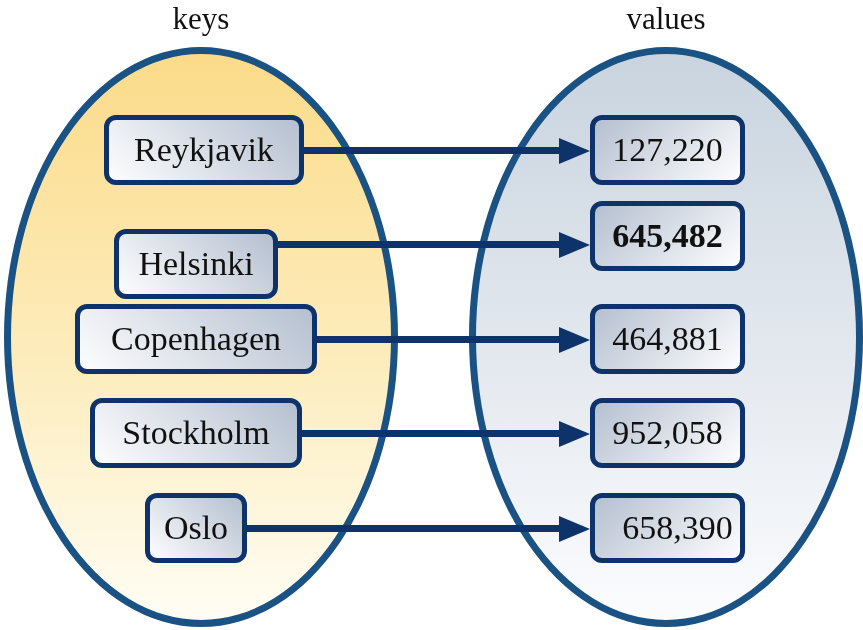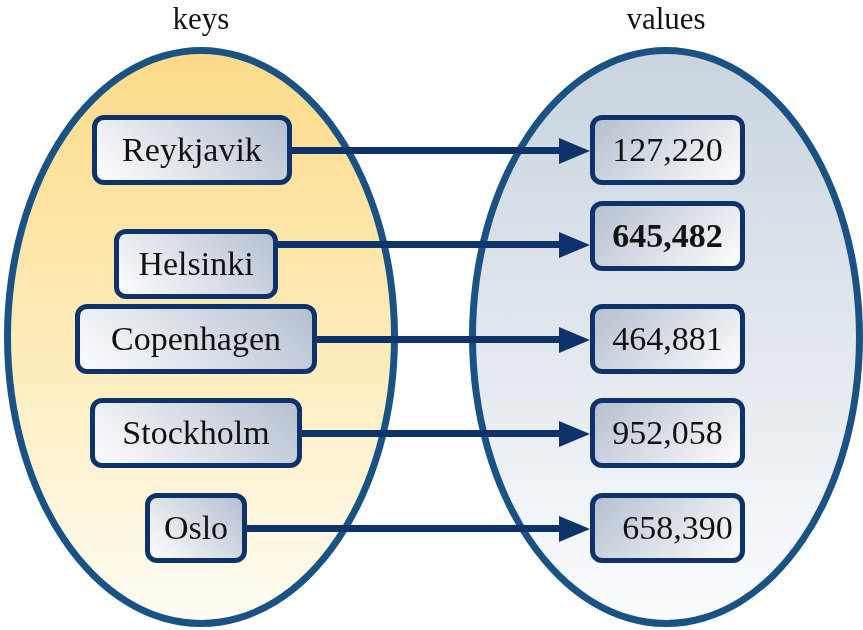--- a/index.html
+++ b/index.html
@@ -44,21 +44,21 @@
     box-sizing:border-box;
     border:5px solid var(--navy);
     border-radius:12px;
     display:flex;align-items:center;justify-content:center;
     font-size:34px;color:var(--ink);
     z-index:3;
     white-space:nowrap;
   }
   .key{background:linear-gradient(45deg,#fdfdfe 0%,#b5c0d0 100%);}
   .val{background:linear-gradient(135deg,#b5c0d0 0%,#fdfdfe 100%);left:590px;width:155px;}
-  .k1{left:92px; top:115px;width:200px;}
+  .k1{left:104px; top:115px;width:200px;}
   .k2{left:114px;top:209px;width:164px;margin-top:20px;}
   .k3{left:75px; top:304px;width:242px;}
   .k4{left:90px; top:398px;width:212px;}
   .k5{left:145px;top:493px;width:102px;}
   .v1{top:115px;}.v2{top:201px;font-weight:bold;}.v3{top:304px;}.v4{top:398px;}.v5{top:493px;padding-left:20px;}
   .arrow{
     position:absolute;height:7px;
     background:var(--navy);
     z-index:2;
   }

